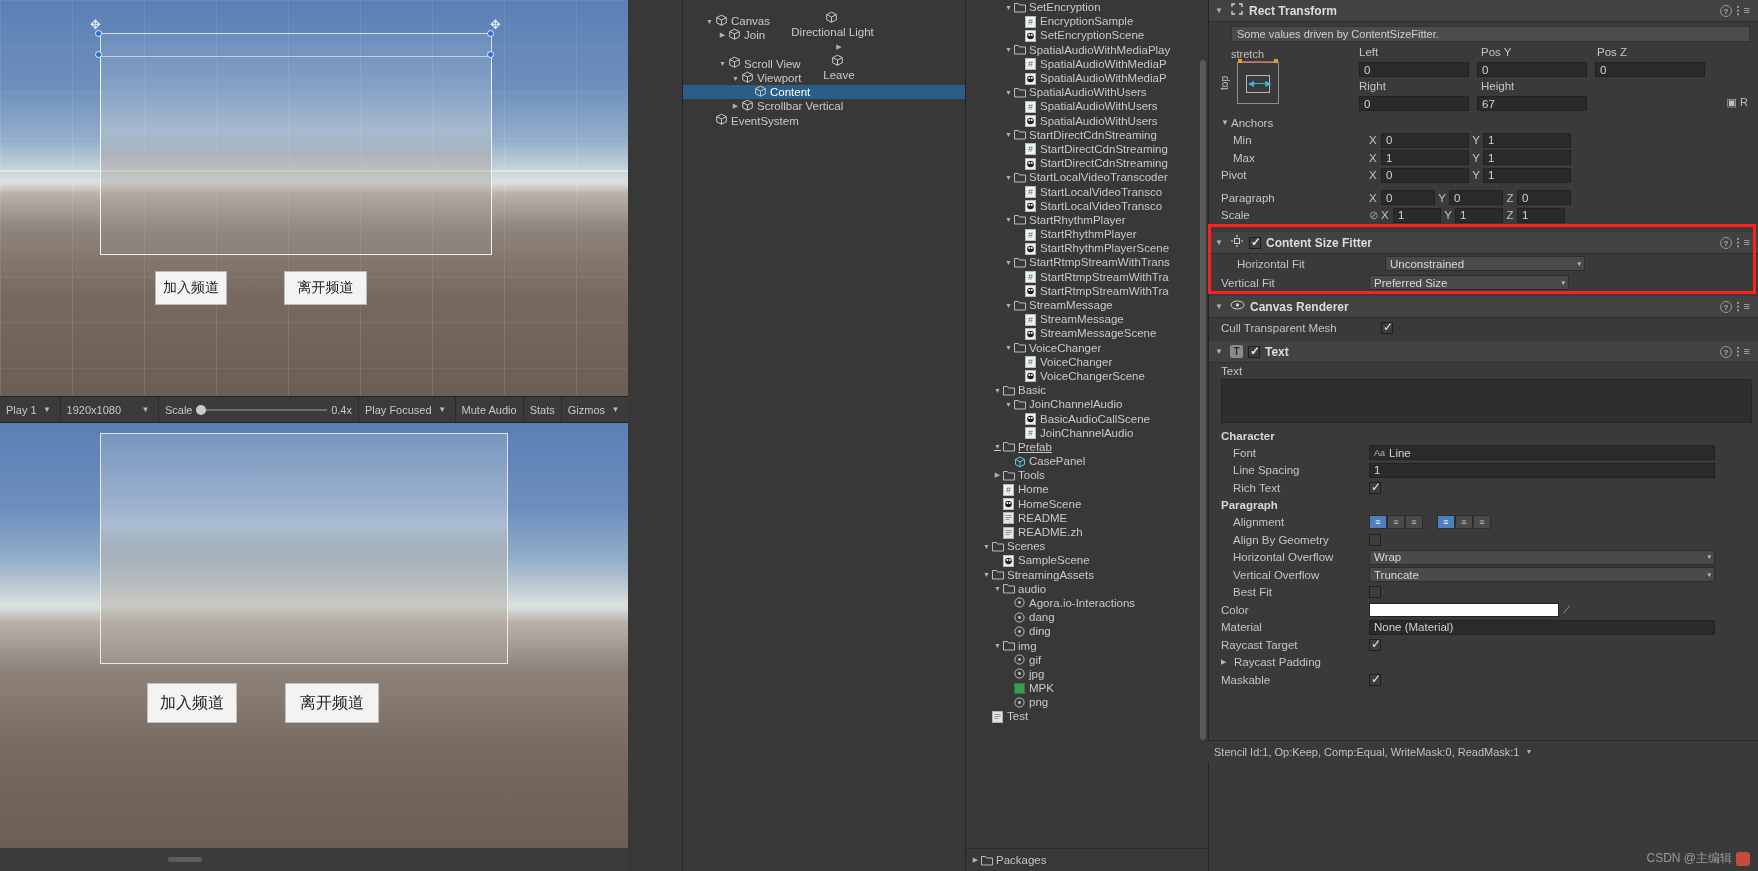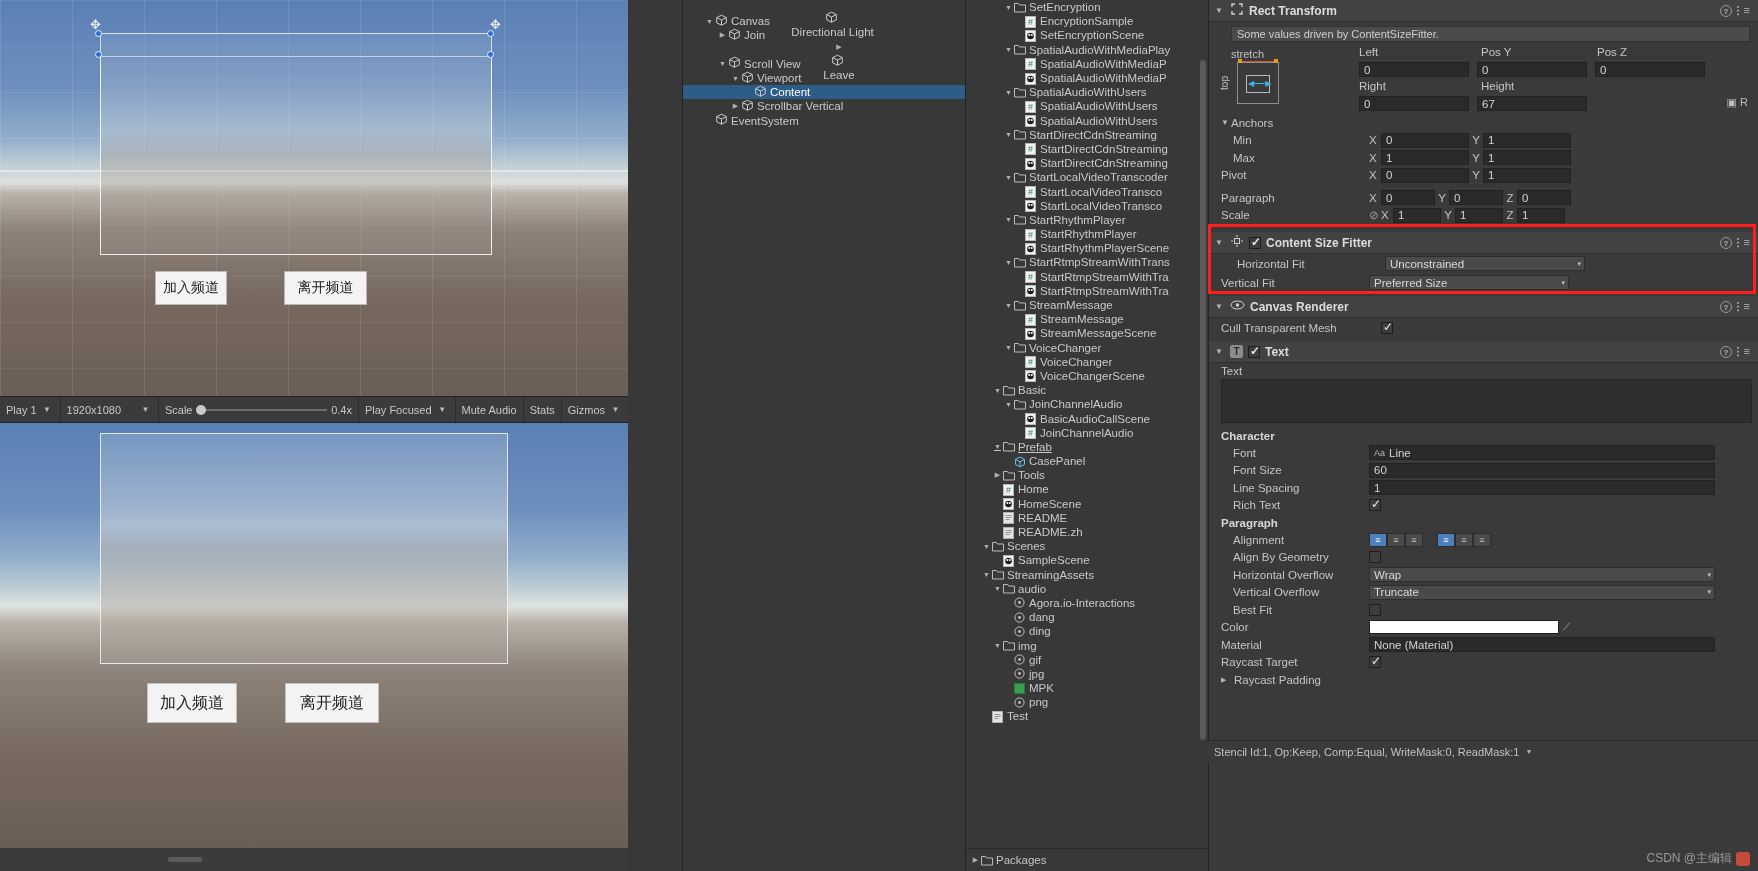--- a/index.html
+++ b/index.html
@@ -839,24 +839,20 @@
     <div style="margin:1px 6px 4px 12px;height:44px;background:#2e2e2e;border:1px solid #252525;"></div>
     <div class="secthead">Character</div>
     <div class="row">
       <span class="lab ind">Font</span>
       <span class="fld" style="width:346px;">
         <span style="font-size:9px;color:#b5b5b5;margin-right:4px;">Aa</span>
         <span>Line</span>
       </span>
     </div>
     <div class="row">
-      <span class="lab ind">Font Size</span>
-      <span class="fld" style="width:346px;">60</span>
-    </div>
-    <div class="row">
       <span class="lab ind">Line Spacing</span>
       <span class="fld" style="width:346px;">1</span>
     </div>
     <div class="row">
       <span class="lab ind">Rich Text</span>
       <span class="cbx on"></span>
     </div>
     <div class="secthead">Paragraph</div>
     <div class="row">
       <span class="lab ind">Alignment</span>
@@ -899,20 +895,24 @@
     <div class="row">
       <span class="lab">Raycast Target</span>
       <span class="cbx on"></span>
     </div>
     <div class="row">
       <span class="lab" style="display:flex;align-items:center;gap:3px;">
         <span class="foldout" style="font-size:7px;">▶</span>
         <span>Raycast Padding</span>
       </span>
     </div>
+    <div class="row">
+      <span class="lab">Maskable</span>
+      <span class="cbx on"></span>
+    </div>
   </div>
 
   <div id="highlight-box" style="border-color: rgb(255, 31, 31);"></div>
 
   <div id="status-bar">
     <span>Stencil Id:1, Op:Keep, Comp:Equal, WriteMask:0, ReadMask:1</span>
     <span style="margin-left:6px;font-size:7px;color:#b0b0b0;">▼</span>
   </div>
 
   <div id="watermark">

